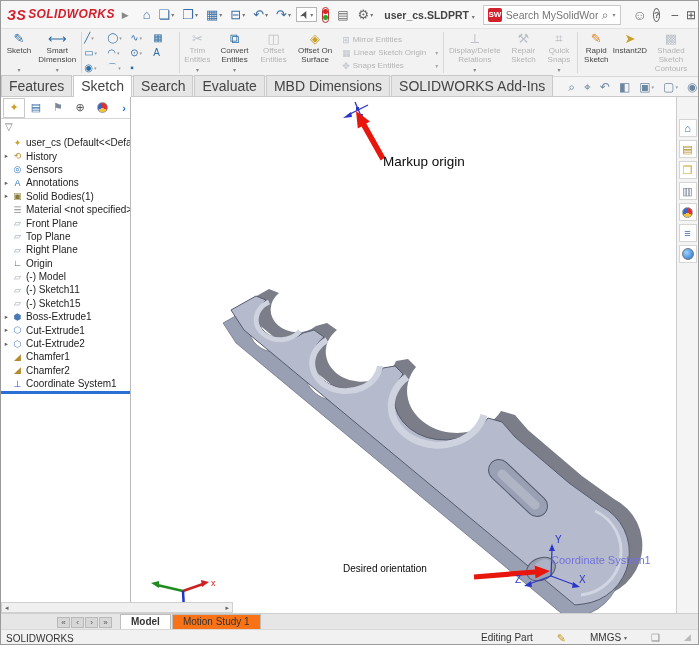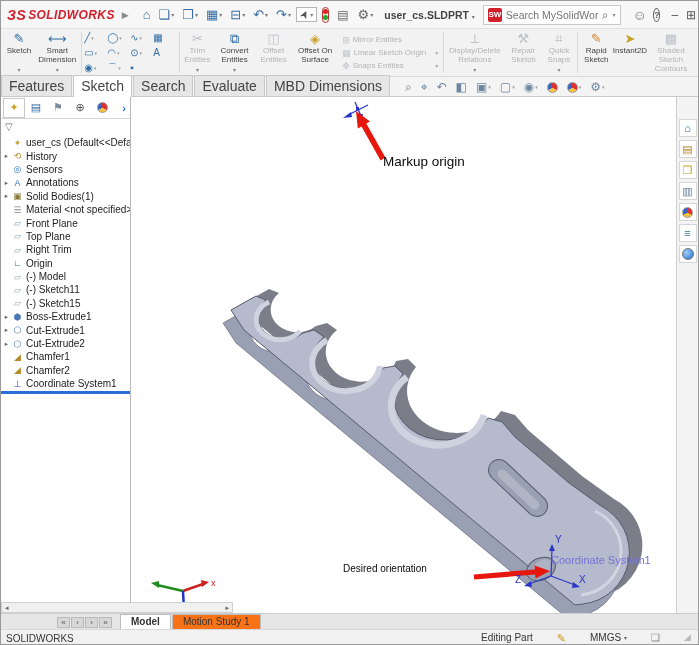--- a/index.html
+++ b/index.html
@@ -1,21 +1,21 @@
 <!DOCTYPE html>
 <html><head>
 <meta charset="utf-8">
 <style>
 *{box-sizing:border-box;margin:0;padding:0}
 html,body{background:#888}
 .app{position:relative;width:699px;height:645px;background:#fff;font-family:"Liberation Sans",sans-serif;color:#333;font-size:11px;overflow:hidden;border:1px solid #9a9a9a}
 
 
 .titlebar{height:28px;display:flex;align-items:center;background:#f7f7f7;border-bottom:1px solid #e2e2e2;padding:0 6px;gap:3px}
-.logo{color:#d21f2c;font-weight:bold;font-style:italic;font-size:12px;letter-spacing:.4px;display:flex;align-items:center;gap:2px;white-space:nowrap}
+.logo{color:#d21f2c;font-weight:bold;font-style:italic;font-size:12px;letter-spacing:.4px;display:flex;align-items:flex-start;gap:2px;white-space:nowrap}
 .logo .mark{font-size:14px}
 .tb-exp{color:#888;font-size:9px;margin:0 8px 0 4px}
 .tbtn{display:inline-flex;align-items:center;gap:1px;padding:1px 3px;color:#3a6ea5;font-size:13px;line-height:1}
 .tbtn .caret{font-size:6px;color:#777}
 .tbtn.boxed{border:1px solid #b5b5b5;background:#fff}
 .tbtn.gray{color:#666}
 .traffic{width:9px;height:16px;border-radius:4px;background:#eee;border:1px solid #b33;display:flex;flex-direction:column;align-items:center;justify-content:space-evenly;margin:0 2px}
 .traffic i{width:5px;height:5px;border-radius:50%}
 .traffic .r{background:#d22}.traffic .g{background:#2a2}
 .filename{font-weight:bold;font-size:10.5px;color:#444;margin:0 5px;white-space:nowrap}
@@ -277,20 +277,21 @@
     </div>
   </div>
 
   <div class="cmdband">
     <div id="ctabs" style="display:flex;align-items:flex-end">
         <div class="ctab">Features</div>
         <div class="ctab active">Sketch</div>
         <div class="ctab">Search</div>
         <div class="ctab">Evaluate</div>
         <div class="ctab">MBD Dimensions</div>
+        <div class="ctab">SOLIDWORKS Add-Ins</div>
       </div>
     <div id="headsup" class="headsup">
         <span class="hbtn">
           <span class="g">⌕</span>
         </span>
         <span class="hbtn">
           <span class="g">⌖</span>
         </span>
         <span class="hbtn">
           <span class="g">↶</span>
@@ -385,21 +386,21 @@
             <span class="tlab">Front Plane</span>
           </div>
           <div class="trow">
             <span class="texp"></span>
             <span class="tico" style="color: rgb(138, 160, 184);">▱</span>
             <span class="tlab">Top Plane</span>
           </div>
           <div class="trow">
             <span class="texp"></span>
             <span class="tico" style="color: rgb(138, 160, 184);">▱</span>
-            <span class="tlab">Right Trim</span>
+            <span class="tlab">Right Plane</span>
           </div>
           <div class="trow">
             <span class="texp"></span>
             <span class="tico" style="color: rgb(68, 102, 136);">∟</span>
             <span class="tlab">Origin</span>
           </div>
           <div class="trow">
             <span class="texp"></span>
             <span class="tico" style="color: rgb(154, 168, 184);">▱</span>
             <span class="tlab">(-) Model</span>

